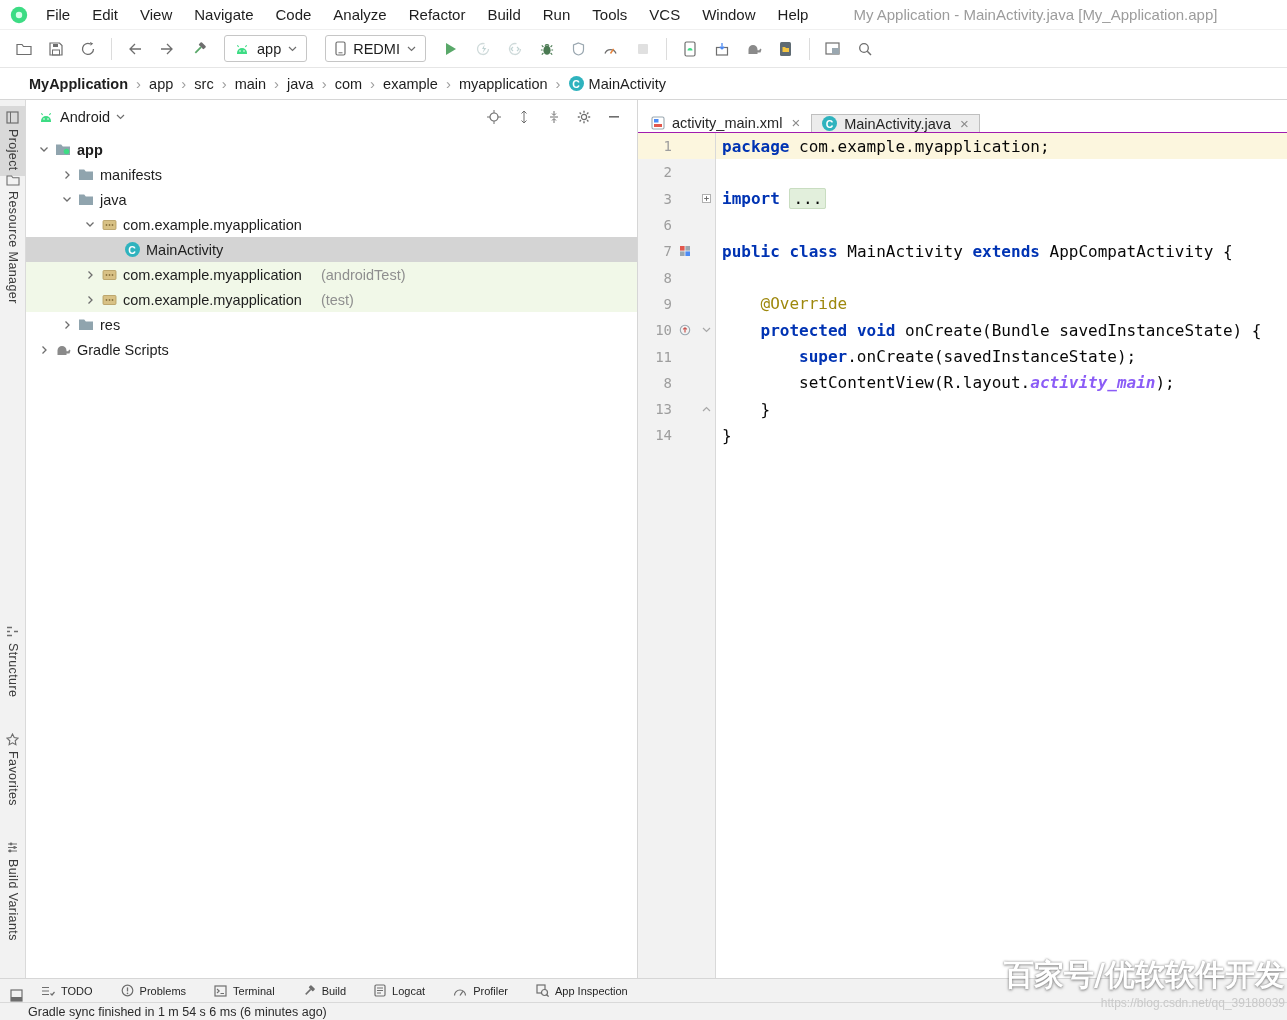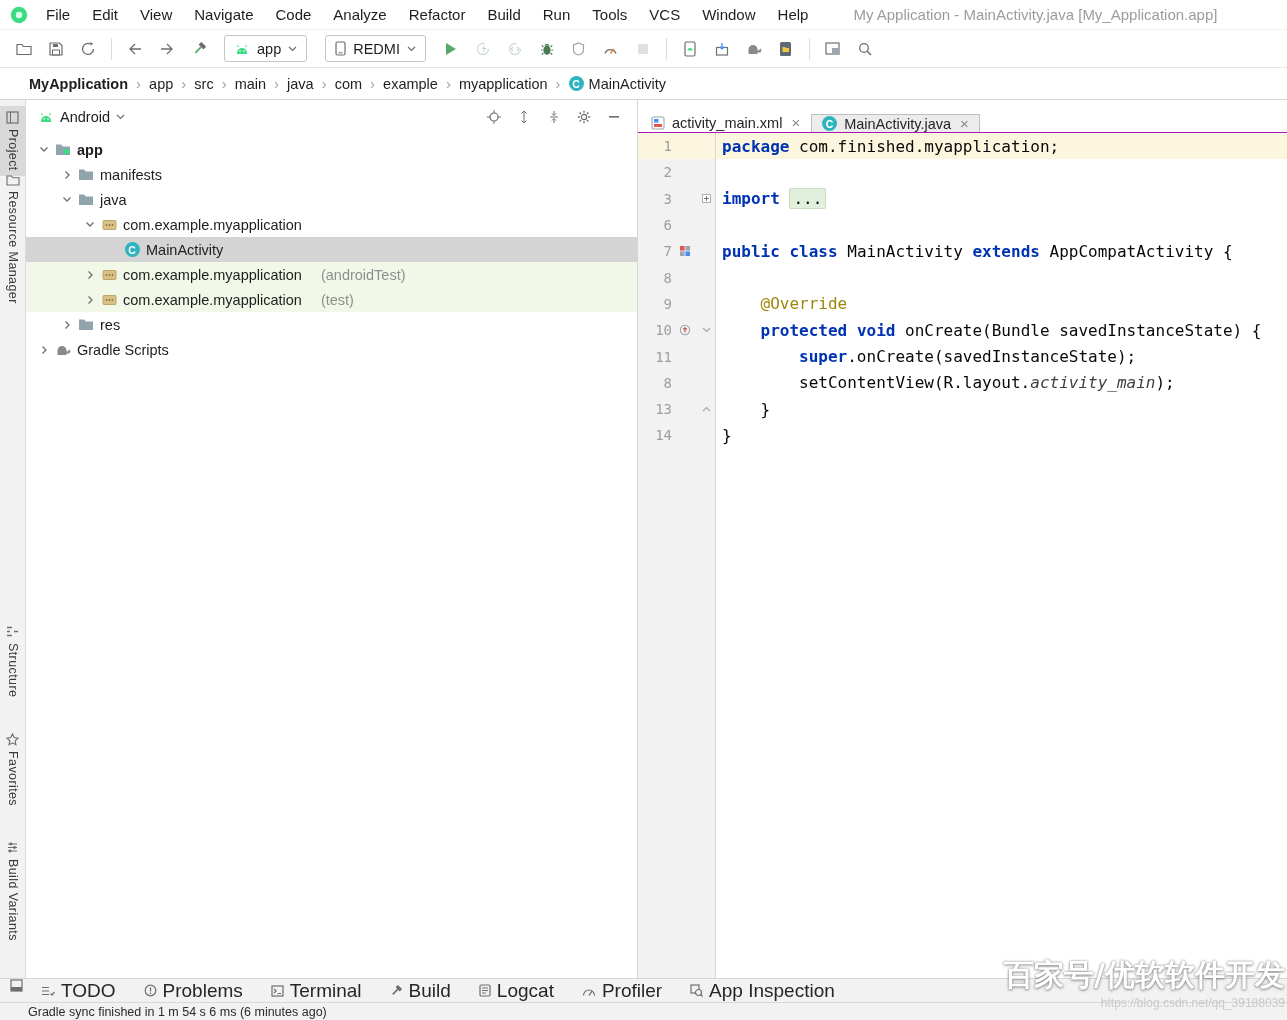--- a/index.html
+++ b/index.html
@@ -52,24 +52,24 @@
 .cl.filler{flex:1 1 auto;height:auto}
 .gut{flex:0 0 78px;align-self:stretch;display:flex;align-items:center;background:#f2f2f2;border-right:1px solid #d9d9d9}
 .cl.current{background:#fcf6de}
 .cl.current .gut{background:#fcf6de}
 .gnum{flex:0 0 34px;text-align:right;font-size:14px;color:#9e9e9e}
 .gico{flex:0 0 26px;display:flex;align-items:center;justify-content:center}
 .gfold{flex:0 0 16px;display:flex;align-items:center;justify-content:center}
 .ctext{white-space:pre;padding-left:6px}
 .kw{color:#0033b3;font-weight:700}
 .an{color:#9e880d}
-.fd{color:#404040;font-style:italic;font-weight:400}
+.fd{color:#8b5cf6;font-style:italic;font-weight:700}
 .fold{background:#e2efdc;border:1px solid #c9ddc1;border-radius:2px;padding:0 3px}
 .cicon{width:15px;height:15px;border-radius:50%;background:#2fb3be;color:#fff;font:700 10.5px "Liberation Sans",sans-serif;display:inline-flex;align-items:center;justify-content:center}
-.bottom-bar{height:24px;flex:0 0 24px;background:#f2f2f2;border-top:1px solid #d6d6d6;display:flex;align-items:flex-start;padding-left:10px;font-size:19px;color:#262626}
+.bottom-bar{height:24px;flex:0 0 24px;background:#f2f2f2;border-top:1px solid #d6d6d6;display:flex;align-items:flex-end;padding-left:10px;font-size:11px;color:#262626}
 .bb-lead{margin-right:4px}
 .bb-items{display:flex;align-items:center;height:100%}
 .bb-item{display:flex;align-items:center;gap:6px;padding:0 14px;height:100%;white-space:nowrap}
 .status-bar{height:18px;flex:0 0 18px;background:#f2f2f2;border-top:1px solid #d9d9d9;display:flex;align-items:center;padding-left:28px;font-size:12.5px;color:#2b2b2b}
 .watermark{position:absolute;right:2px;bottom:10px;text-align:right;pointer-events:none}
 .wm1{font-size:30px;font-weight:700;color:#fff;text-shadow:0 0 2px rgba(120,120,120,.85),0 1px 3px rgba(80,80,80,.6);font-family:"DejaVu Sans",sans-serif;white-space:nowrap}
 .wm2{font-size:12px;color:#c9c9c9;white-space:nowrap}
 </style>
 </head>
 <body>
@@ -509,21 +509,21 @@
             <span class="tab-close">×</span>
           </div>
         </div>
       <div class="editor-body">
           <div class="cl current">
             <span class="gut">
               <span class="gnum">1</span>
               <span class="gico icon"></span>
               <span class="gfold icon"></span>
             </span>
-            <span class="ctext"><span class="kw">package</span><span class="pl"> com.finished.myapplication;</span></span>
+            <span class="ctext"><span class="kw">package</span><span class="pl"> com.example.myapplication;</span></span>
           </div>
           <div class="cl">
             <span class="gut">
               <span class="gnum">2</span>
               <span class="gico icon"></span>
               <span class="gfold icon"></span>
             </span>
             <span class="ctext"></span>
           </div>
           <div class="cl">

